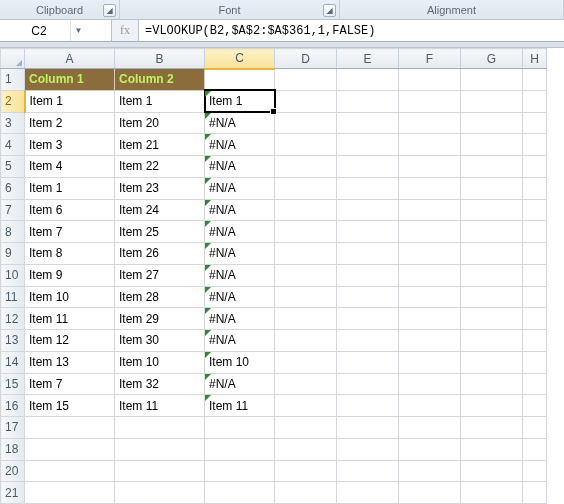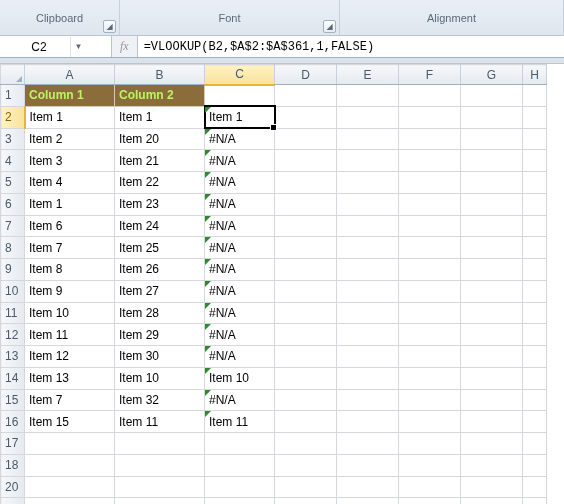--- a/index.html
+++ b/index.html
@@ -10,21 +10,21 @@
     width: 564px;
     height: 504px;
     overflow: hidden;
     color: #333;
   }
 
   
   .ribbon-row {
     display: flex;
     align-items: center;
-    height: 36px;
+    height: 20px;
     background: linear-gradient(#e9eff5, #dfe6ee);
     border-bottom: 1px solid #b9c4d0;
     font-size: 11px;
     color: #5a6a7a;
   }
   .ribbon-group {
     position: relative;
     display: flex;
     align-items: center;
     justify-content: center;
@@ -79,21 +79,21 @@
     color:#5a6a7a;font-size:8px;
     border-left:1px solid #dbe2ea;
   }
   .fb-btns {
     display:flex;align-items:center;gap:6px;
     padding:0 8px;
     border-right:1px solid #b9c4d0;
     background:#eef2f6;
   }
   .fb-btns span { color:#999; font-size:12px; }
-  .fx-label { font-style: italic; font-family: "Times New Roman", serif; font-size:13px; color:#555;text-align:right; }
+  .fx-label { font-family: "Times New Roman", serif; font-size:13px; color:#555;text-align:right; }
   .formula-input {
     flex:1;
     border:none;
     background:#fff;
     font-family: Liberation Mono, monospace;
     font-size:12px;
     padding-left:6px;
     outline:none;
   }
 

